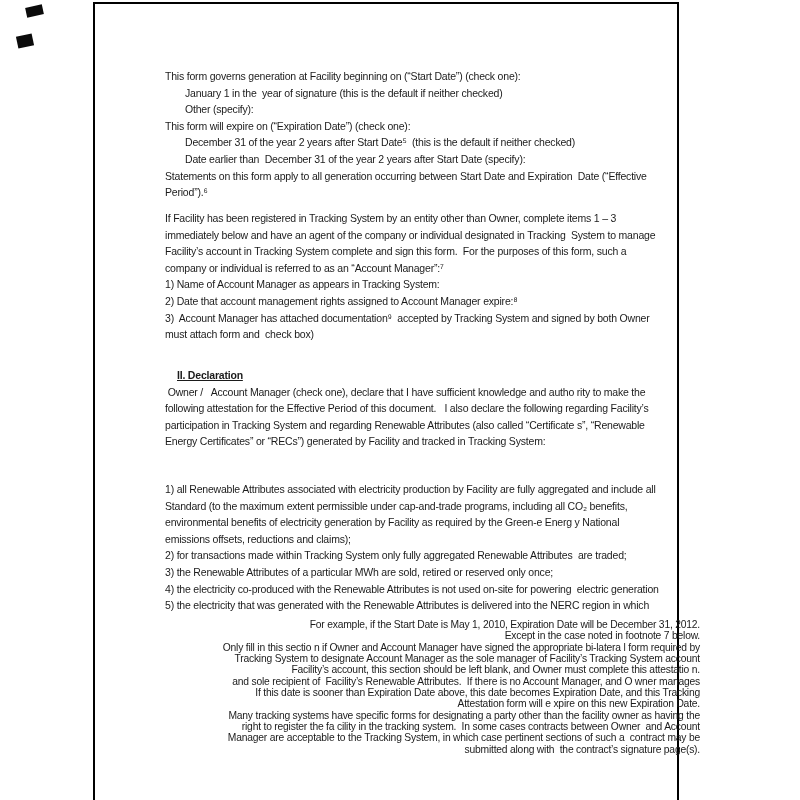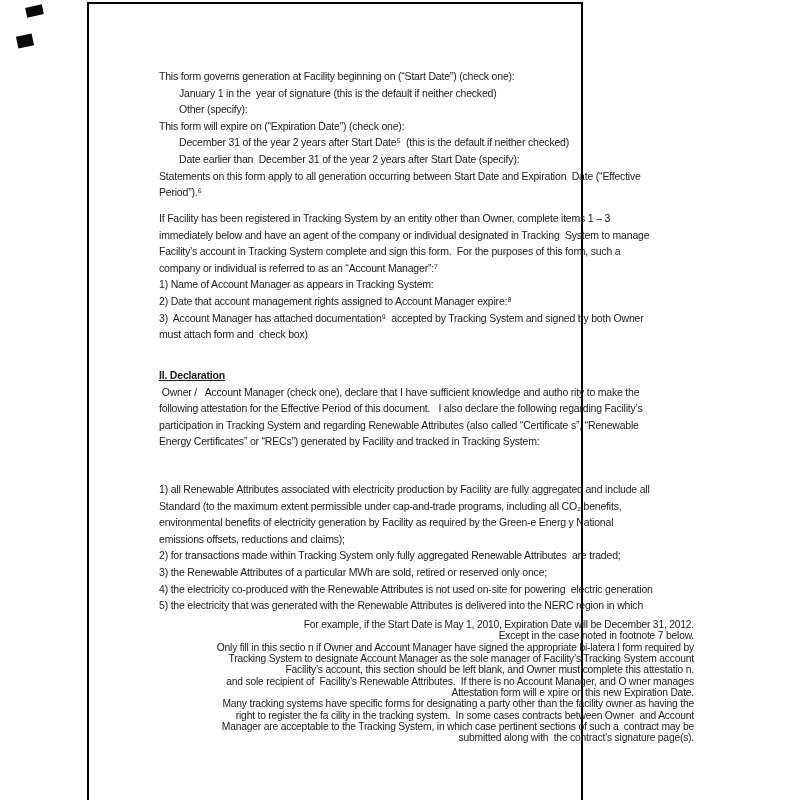--- a/index.html
+++ b/index.html
@@ -2,36 +2,36 @@
 <html><head>
 <meta charset="utf-8">
 <style>
   html,body{margin:0;padding:0;}
   body{
     width:800px;height:800px;position:relative;background:#ffffff;
     font-family:"Liberation Sans","DejaVu Sans",sans-serif;
     overflow:hidden;
   }
   .page{
-    position:absolute;left:87px;top:2px;width:496px;height:798px;
+    position:absolute;left:93px;top:2px;width:586px;height:798px;
     box-sizing:border-box;background:#ffffff;
     border:2px solid #000000;border-bottom:none;
   }
   .block{position:absolute;left:70px;width:535px;}
   #block-0{top:64px;}
   #block-1{top:206px;}
   #block-2{top:363px;}
   #block-3{top:477px;}
   #block-4{top:615px;text-align:right;}
   .line{
     font-size:10.5px;line-height:16.6px;height:16.6px;
     white-space:pre;letter-spacing:-0.2px;color:#1b1b1b;
   }
   .line.indent{padding-left:20px;}
-  .line.heading{font-weight:bold;text-decoration:underline;}
+  .line.heading{font-weight:bold;text-decoration:underline;margin-left:12px;}
   #block-4 .line{font-size:10.3px;line-height:11.35px;height:11.35px;}
   .scan-mark{position:absolute;background:#0b0b0b;}
   .mark-1{left:26px;top:6px;width:17px;height:10px;transform:rotate(-12deg);}
   .mark-2{left:17px;top:35px;width:16px;height:12px;transform:rotate(-12deg);}
 </style>
 </head>
 <body>
 
 <div class="scan-mark mark-1"></div>
 <div class="scan-mark mark-2"></div>
@@ -74,19 +74,20 @@
       <div class="line">4) the electricity co-produced with the Renewable Attributes is not used on-site for powering  electric generation</div>
       <div class="line">5) the electricity that was generated with the Renewable Attributes is delivered into the NERC region in which</div>
     </div>
   <div class="block" id="block-4">
       <div class="line"> For example, if the Start Date is May 1, 2010, Expiration Date will be December 31, 2012.</div>
       <div class="line"> Except in the case noted in footnote 7 below.</div>
       <div class="line"> Only fill in this sectio n if Owner and Account Manager have signed the appropriate bi-latera l form required by</div>
       <div class="line">Tracking System to designate Account Manager as the sole manager of Facility’s Tracking System account</div>
       <div class="line">Facility’s account, this section should be left blank, and Owner must complete this attestatio n.</div>
       <div class="line">and sole recipient of  Facility’s Renewable Attributes.  If there is no Account Manager, and O wner manages</div>
+      <div class="line"> If this date is sooner than Expiration Date above, this date becomes Expiration Date, and this Tracking</div>
       <div class="line">Attestation form will e xpire on this new Expiration Date.</div>
       <div class="line"> Many tracking systems have specific forms for designating a party other than the facility owner as having the</div>
       <div class="line">right to register the fa cility in the tracking system.  In some cases contracts between Owner  and Account</div>
       <div class="line">Manager are acceptable to the Tracking System, in which case pertinent sections of such a  contract may be</div>
       <div class="line">submitted along with  the contract’s signature page(s).</div>
     </div>
 </div>
 
 </body></html>

